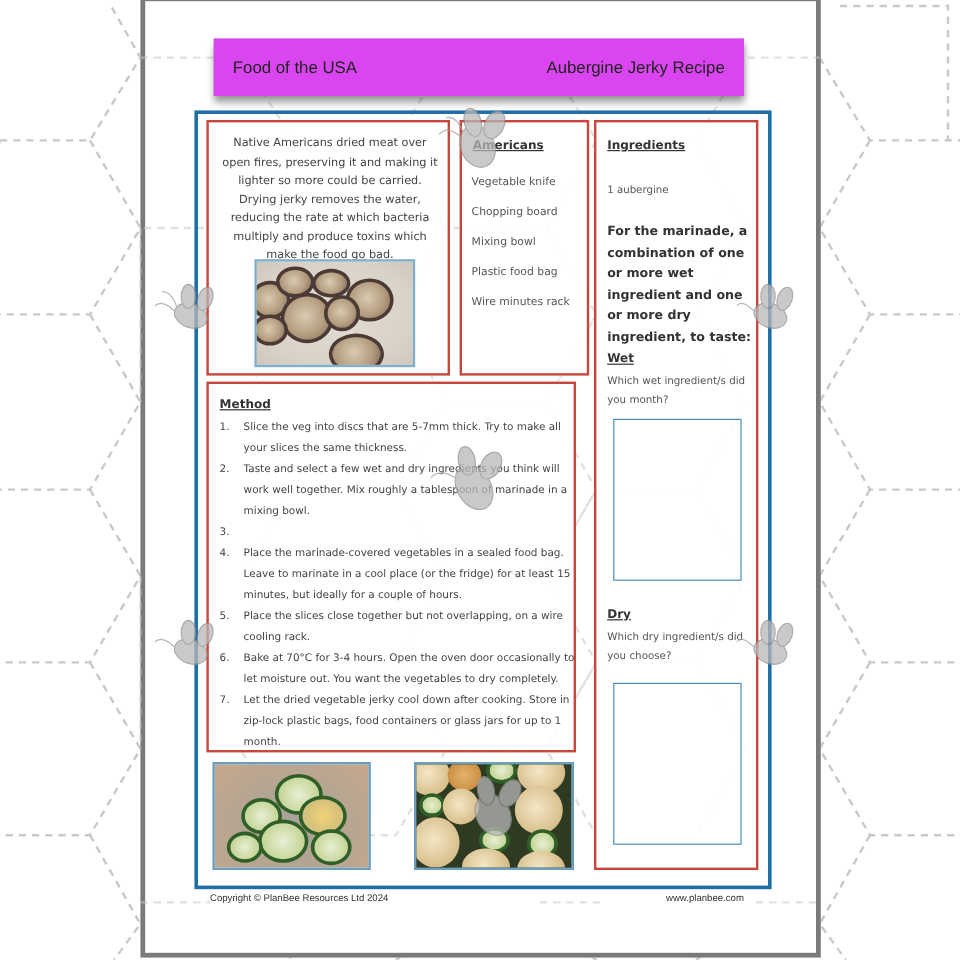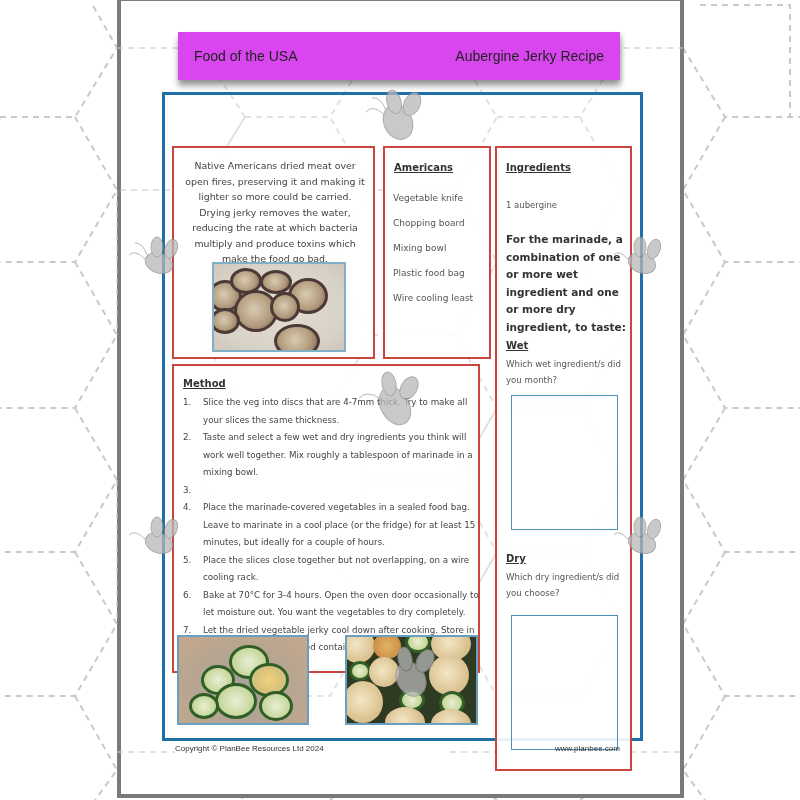--- a/index.html
+++ b/index.html
@@ -18,21 +18,21 @@
     background: #d946ef; box-shadow: 0 6px 6px rgba(0,0,0,0.35), 2px 2px 4px rgba(0,0,0,0.15);
     display: flex; justify-content: space-between; align-items: center;
     padding: 0 16px; font-family: "Liberation Sans", sans-serif; font-size: 14px; color: #222;
   }
 
   .outer-frame {
     position: absolute; left: 162px; top: 92px; width: 481px; height: 649px;
     border: 3px solid #1f6fa8;
   }
 
-  .red-box { position: absolute; border: 2px solid #c8463d; background: rgba(255,255,255,0.9); margin-top: 46px; }
+  .red-box { position: absolute; border: 2px solid #c8463d; background: rgba(255,255,255,0.9); }
 
   .intro { left: 172px; top: 100px; width: 203px; height: 213px; }
   .intro-text {
     position: absolute; left: 10px; top: 10px; width: 182px;
     font-size: 9.4px; line-height: 15.5px; text-align: center; color: #444;
   }
   .intro-photo {
     position: absolute; left: 38px; top: 114px; width: 134px; height: 90px;
     border: 2px solid #7fb0c8; overflow: hidden;
     background: radial-gradient(ellipse at 50% 50%, #e4ddd2 0%, #d9d2c6 70%, #cfc7bb 100%);
@@ -170,42 +170,42 @@
   </div>
 </div>
 
 <div class="red-box equip">
   <div class="box-heading">Americans</div>
   <ul class="equip-list">
     <li>Vegetable knife</li>
     <li>Chopping board</li>
     <li>Mixing bowl</li>
     <li>Plastic food bag</li>
-    <li>Wire cooling least</li>
+    <li>Wire minutes rack</li>
   </ul>
 </div>
 
 <div class="red-box ingr">
   <div class="box-heading">Ingredients</div>
   <div class="ingr-item">1 aubergine</div>
   <div class="marinade">For the marinade, a combination of one or more wet ingredient and one or more dry ingredient, to taste:</div>
   <div class="sub-heading" style="top:192px;">Wet</div>
   <div class="question" style="top:208px;">Which wet ingredient/s did you month?</div>
   <div class="answer-box" style="top:247px;height:135px;"></div>
   <div class="sub-heading" style="top:405px;">Dry</div>
   <div class="question" style="top:421px;">Which dry ingredient/s did you choose?</div>
   <div class="answer-box" style="top:467px;height:135px;"></div>
 </div>
 
 <div class="red-box method">
   <div class="box-heading">Method</div>
   <ol class="method-list">
     <li>
         <span class="num">1.</span>
-        <span>Slice the veg into discs that are 4-7mm thick. Try to make all your slices the same thickness.</span>
+        <span>Slice the veg into discs that are 5-7mm thick. Try to make all your slices the same thickness.</span>
       </li>
     <li>
         <span class="num">2.</span>
         <span>Taste and select a few wet and dry ingredients you think will work well together. Mix roughly a tablespoon of marinade in a mixing bowl.</span>
       </li>
     <li>
         <span class="num">3.</span>
       </li>
     <li>
         <span class="num">4.</span>

